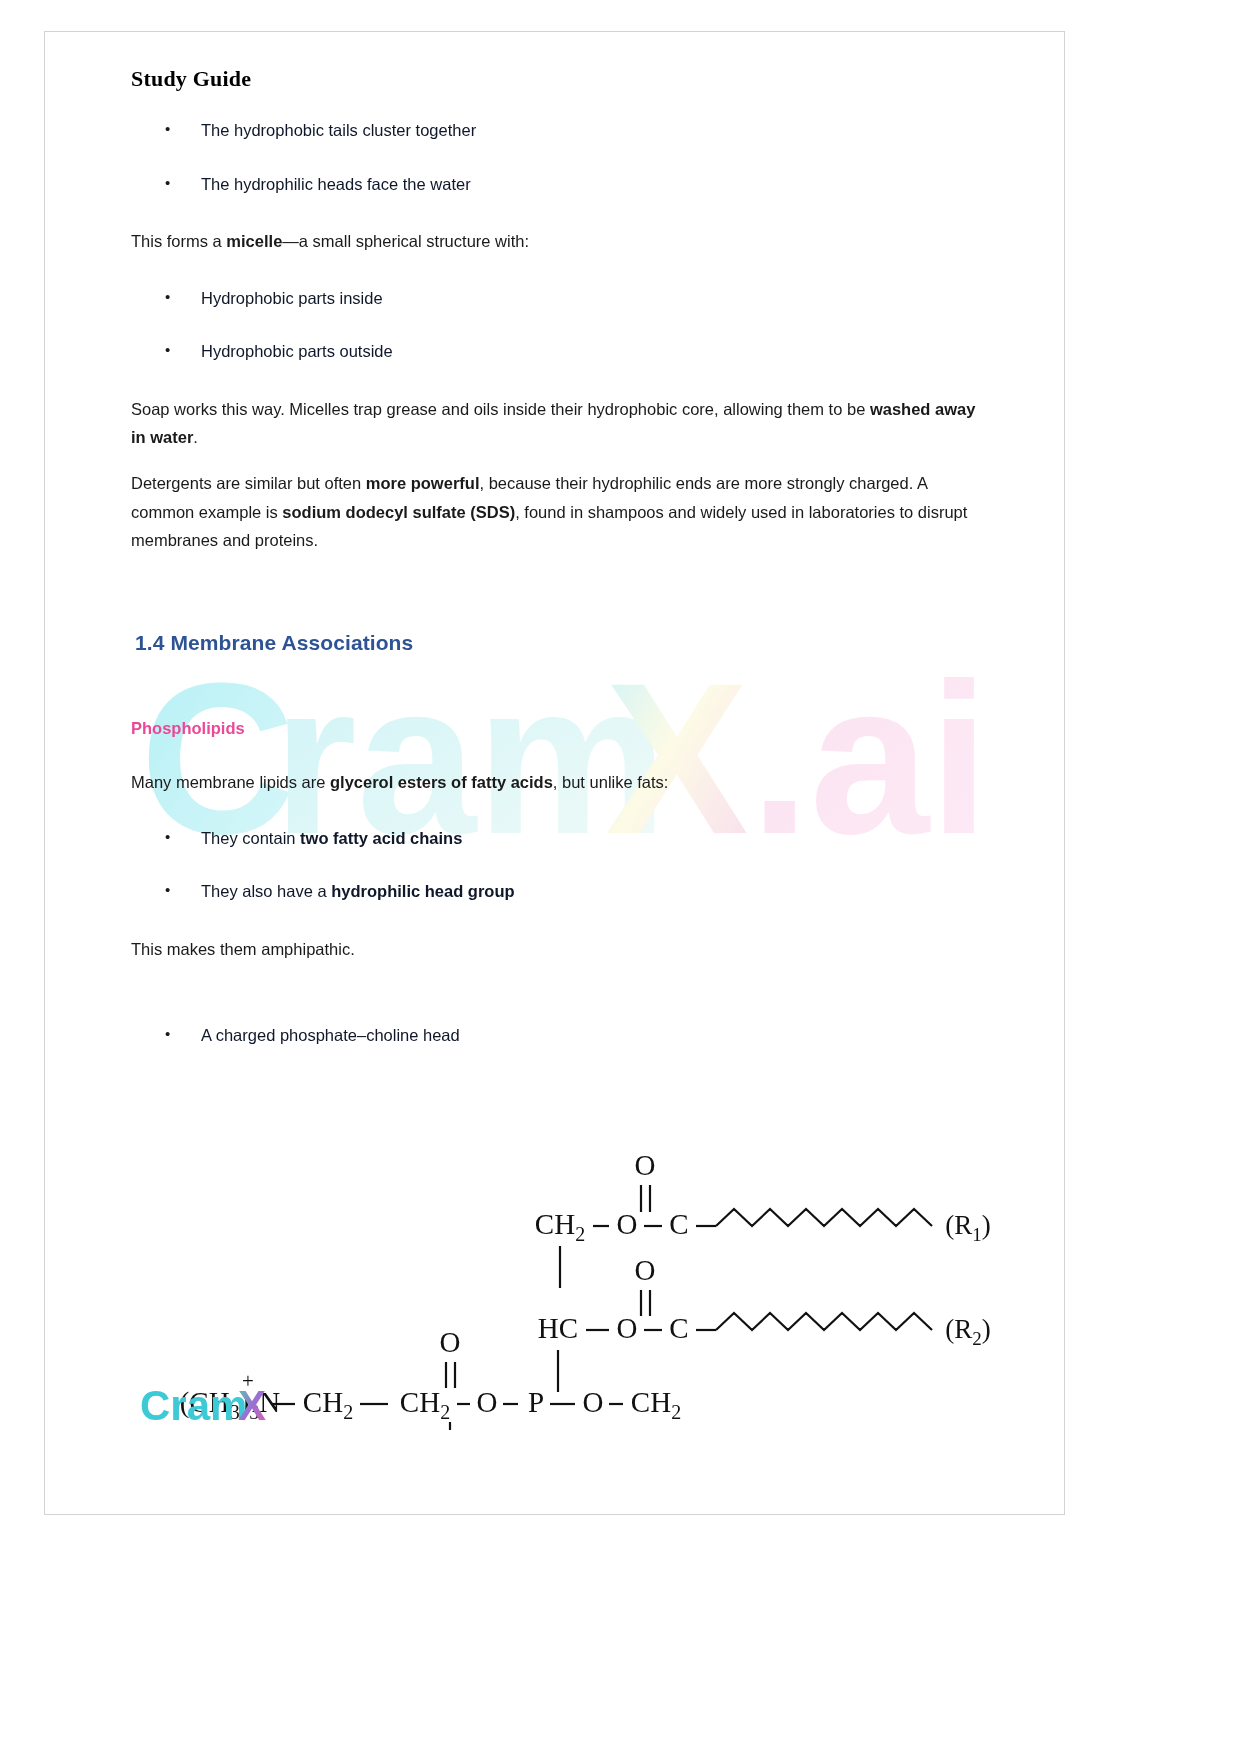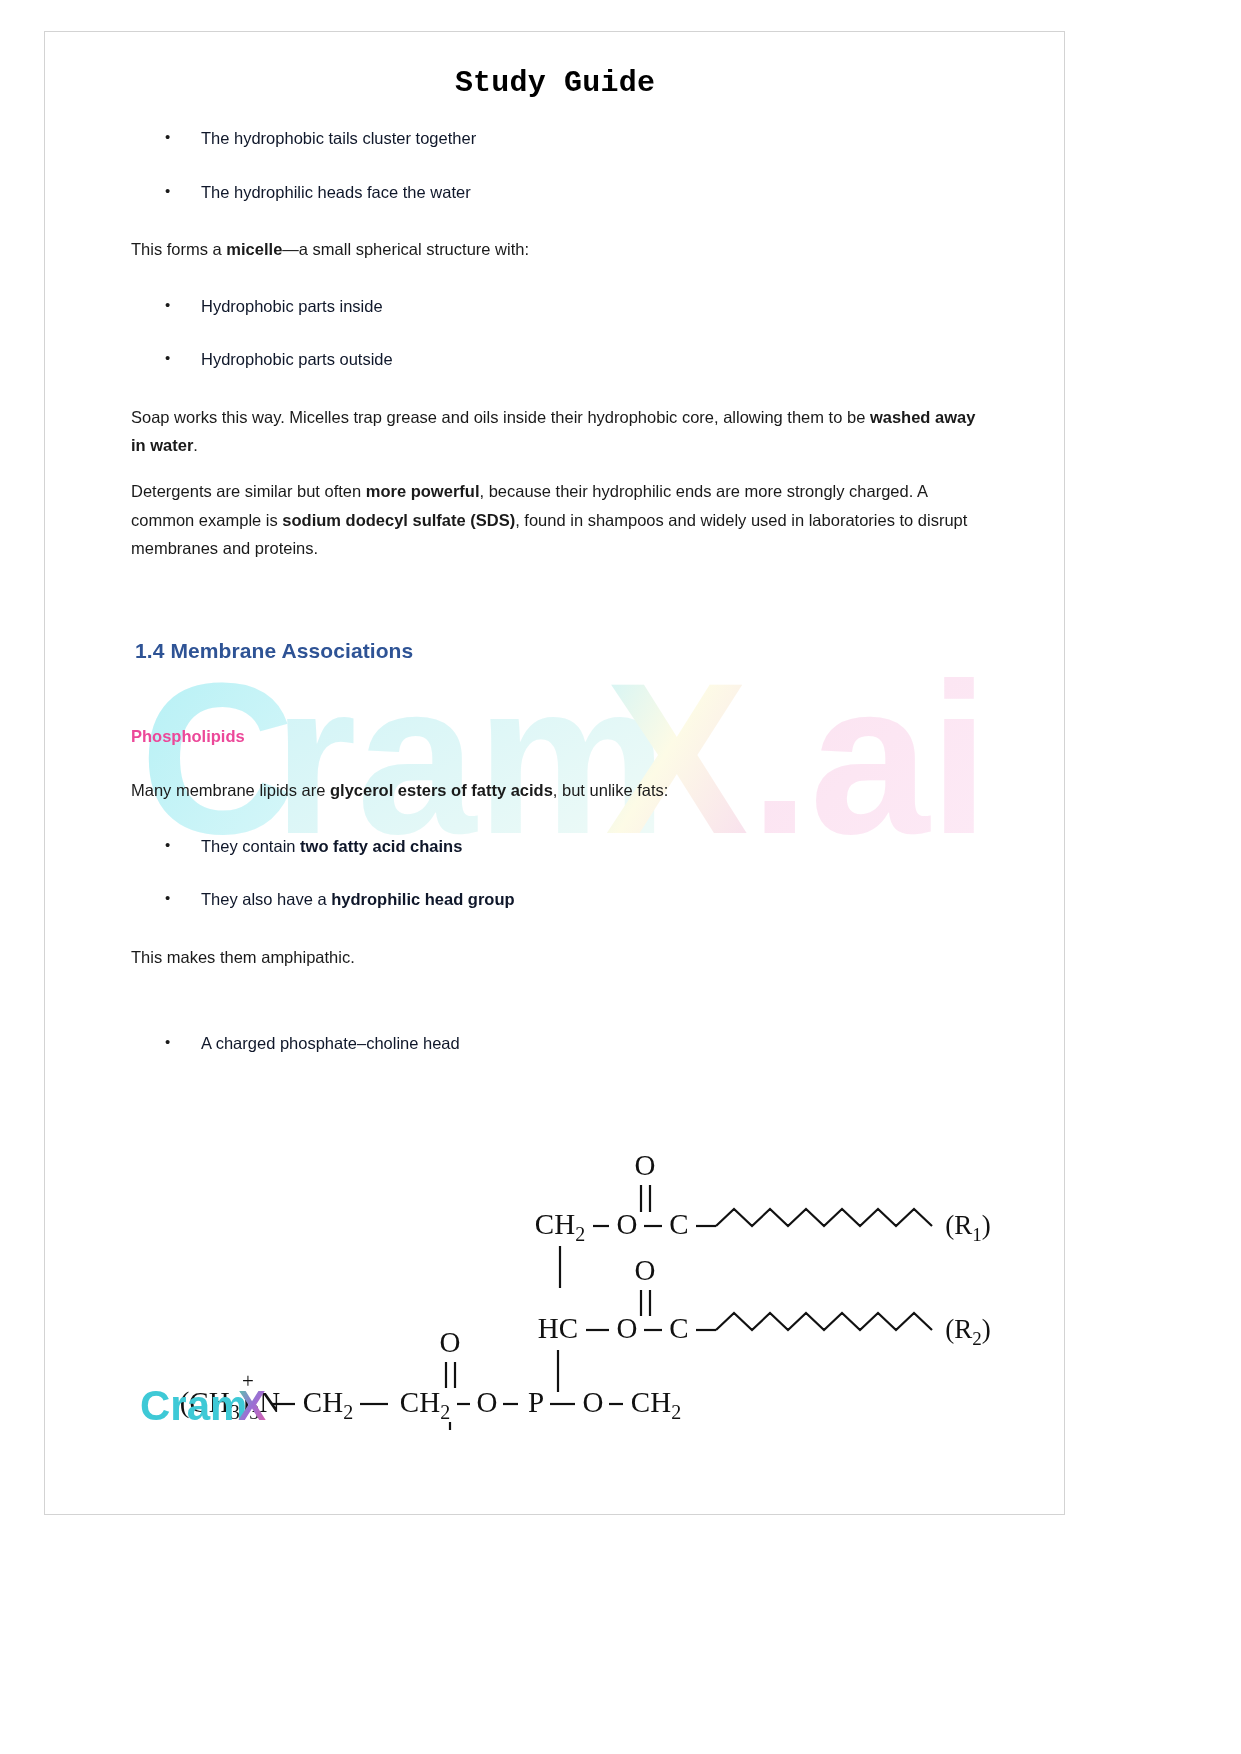--- a/index.html
+++ b/index.html
@@ -44,27 +44,27 @@
   
   .content {
     position: absolute;
     left: 131px;
     top: 66px;
     width: 848px;
     z-index: 2;
   }
 
   .doc-title {
-    text-align: center;
-    font-size: 30px;
+    text-align: left;
+    font-size: 22px;
     font-weight: bold;
     color: #000000;
     letter-spacing: 0.2px;
     margin: 0 0 26px 0;
-    font-family: Liberation Mono, monospace;
+    font-family: Liberation Serif, serif;
   }
 
   ul.bullets {
     list-style: none;
     margin: 0;
     padding: 0;
   }
   ul.bullets li {
     position: relative;
     padding-left: 70px;

